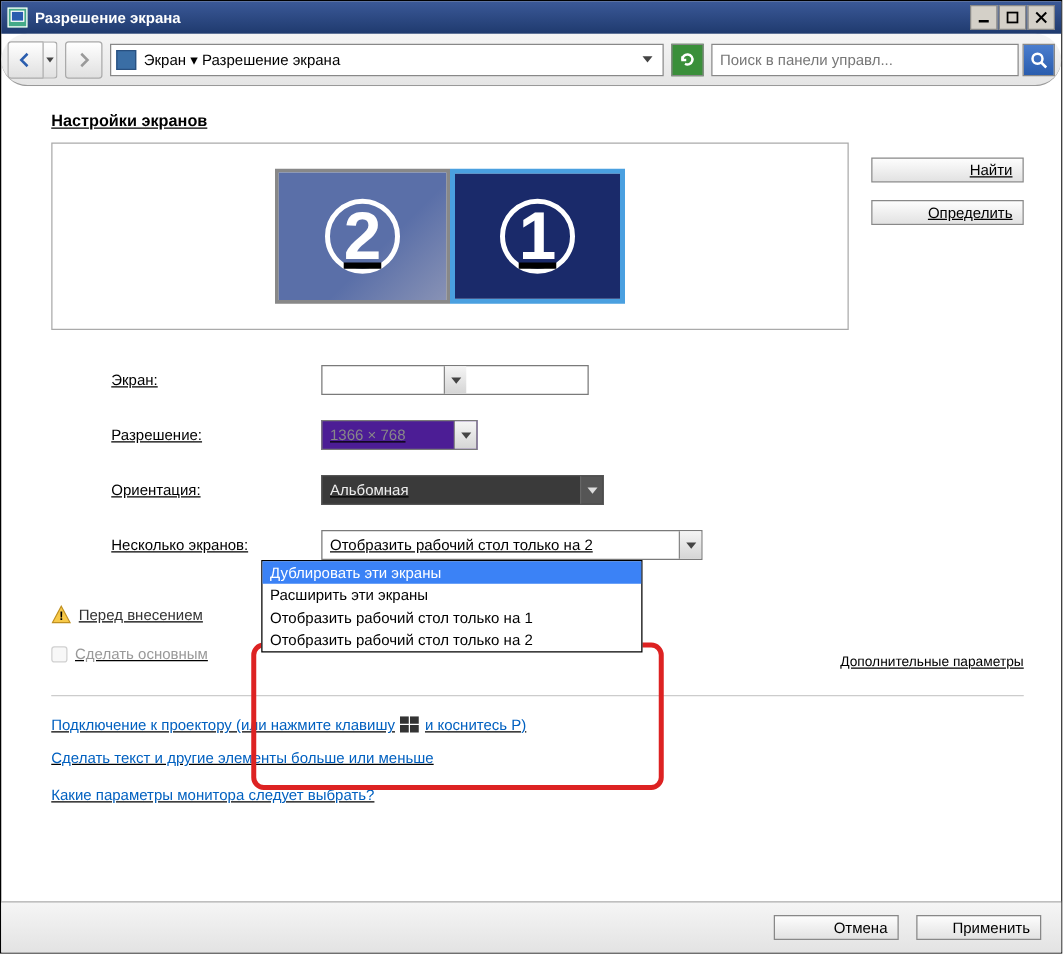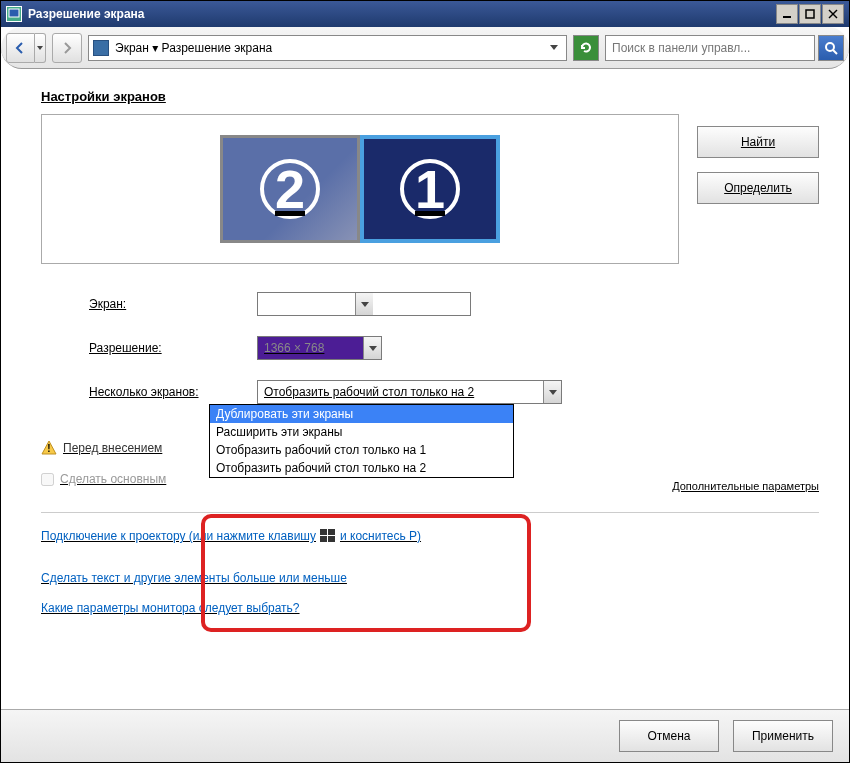--- a/index.html
+++ b/index.html
@@ -15,34 +15,34 @@
 .nav-btn { width: 30px; height: 30px; border: 1px solid #aaa; background: linear-gradient(to bottom, #fff, #e0e0e0); border-radius: 3px; display: flex; align-items: center; justify-content: center; cursor: pointer; }
 .nav-split { width: 40px; display: flex; }
 .nav-split .nav-btn { border-radius: 3px 0 0 3px; }
 .nav-split .nav-drop { width: 12px; border: 1px solid #aaa; border-left: none; background: linear-gradient(to bottom, #fff, #e0e0e0); border-radius: 0 3px 3px 0; display: flex; align-items: center; justify-content: center; }
 .addrbar { flex: 1; display: flex; align-items: center; background: #fff; border: 1px solid #888; height: 26px; padding: 0 4px; }
 .addrbar .bc-icon { width: 16px; height: 16px; background: #3a6ea5; border: 1px solid #285080; margin-right: 6px; }
 .addrbar .bc-text { flex: 1; }
 .addrbar .addr-drop { width: 16px; display:flex; justify-content:center; }
 .refresh-btn { width: 26px; height: 26px; border: 1px solid #888; background: #3a8f3a; color: #fff; display: flex; align-items: center; justify-content: center; font-weight: bold; cursor: pointer; }
 .searchrow { display: flex; align-items: center; gap: 3px; }
-.searchbox { width: 210px; height: 26px; border: 1px solid #888; background: #fff; padding: 0 6px; color: #777; display: flex; align-items: center; overflow: hidden; white-space: nowrap; }
+.searchbox { width: 246px; height: 26px; border: 1px solid #888; background: #fff; padding: 0 6px; color: #777; display: flex; align-items: center; overflow: hidden; white-space: nowrap; }
 .searchgo { width: 26px; height: 26px; border: 1px solid #888; background: linear-gradient(to bottom, #4a7dce, #2a5dae); display: flex; align-items: center; justify-content: center; cursor: pointer; }
 .content { flex: 1; padding: 20px 30px 0 40px; overflow: hidden; position: relative; text-decoration: underline; }
 h2 { font-size: 13px; font-weight: bold; margin-bottom: 10px; }
 .preview-row { display: flex; gap: 0; margin-bottom: 28px; }
 .monitor-box { flex: 1; border: 1px solid #aaa; background: #fff; height: 150px; display: flex; align-items: center; justify-content: center; gap: 0; }
 .monitor { width: 140px; height: 108px; border: 3px solid #888; position: relative; display: flex; align-items: center; justify-content: center; }
 .monitor.selected { border: 4px solid #4aa0e0; }
 .monitor-inner { width: 100%; height: 100%; display: flex; align-items: center; justify-content: center; font-size: 54px; font-weight: bold; color: #fff; font-family: Arial; position: relative; }
 .monitor-2 .monitor-inner { background: linear-gradient(135deg, #5a6fa8 60%, #8892b5 100%); }
 .monitor-1 .monitor-inner { background: #1a2a6a; }
 .num-circle { width: 60px; height: 60px; border: 4px solid #fff; border-radius: 50%; display: flex; align-items: center; justify-content: center; line-height: 1; }
 .side-buttons { width: 140px; display: flex; flex-direction: column; gap: 14px; padding-left: 18px; padding-top: 12px; }
-.win-button { height: 32px; border: 1px solid #888; background: linear-gradient(to bottom, #fdfdfd, #e2e2e2); cursor: pointer; font-size: 12px; padding: 0 8px; min-width: 100px; text-align: center; }
+.win-button { height: 20px; border: 1px solid #888; background: linear-gradient(to bottom, #fdfdfd, #e2e2e2); cursor: pointer; font-size: 12px; padding: 0 8px; min-width: 100px; text-align: right; }
 .form-row { display: flex; align-items: center; margin-bottom: 20px; margin-left: 48px; }
 .form-label { width: 168px; }
 .combo { display: flex; align-items: center; border: 1px solid #7a7a7a; background: #fff; height: 24px; }
 .combo-text { flex: 1; padding: 0 6px; white-space: nowrap; overflow: hidden; }
 .combo-arrow { width: 18px; height: 100%; border-left: 1px solid #888; background: linear-gradient(to bottom, #f5f5f5, #d5d5d5); display: flex; align-items: center; justify-content: center; }
 .combo.disabled { background: #4c1d95; color: #888; }
 .combo.dark { background: #3a3a3a; color: #eee; border: 1px solid #555; }
 .combo.dark .combo-arrow { background: #555; border-left: 1px solid #666; }
 .combo.sm { width: 125px; }
 .combo.md { width: 214px; flex-direction: column; }
@@ -53,21 +53,21 @@
 .dropdown-item.sel { background: #3b82f6; color: #fff; }
 .multi-row { position: relative; margin-bottom: 16px; }
 .warn-row { display: flex; align-items: center; margin-bottom: 16px; gap: 6px; color: #333; }
 .warn-icon { width: 16px; height: 16px; }
 .check-row { display: flex; align-items: center; gap: 6px; margin-bottom: 14px; }
 .check-row input { margin: 0; }
 .disabled-text { color: #999; }
 .adv-link { color: #000000; font-size: 11px; text-align: right; }
 .adv-row { display: flex; justify-content: space-between; align-items: center; margin-bottom: 12px; }
 .divider { border-top: 1px solid #ccc; margin: 6px 0 16px; }
-.link { color: #0060c0; cursor: pointer; margin-bottom: 28px; display: flex; align-items: center; gap: 4px; }
+.link { color: #0060c0; cursor: pointer; margin-bottom: 12px; display: flex; align-items: center; gap: 4px; }
 .link-plain { color: #0060c0; cursor: pointer; margin-bottom: 16px; }
 .winkey-icon { display: inline-flex; width: 16px; height: 14px; }
 .footer { background: linear-gradient(to bottom, #f5f5f5, #e3e3e3); border-top: 1px solid #aaa; padding: 10px 16px; display: flex; justify-content: flex-end; gap: 14px; }
 .tri-down { width: 0; height: 0; border-left: 4px solid transparent; border-right: 4px solid transparent; border-top: 5px solid #444; }
 .tri-down.sm { border-left-width: 3px; border-right-width: 3px; border-top-width: 4px; }
 .tri-down.white { border-top-color: #ddd; }
 </style>
 </head>
 <body>
 
@@ -175,20 +175,29 @@
     <div class="form-row">
       <div class="form-label">Разрешение:</div>
       <div class="combo sm disabled">
         <span class="combo-text">1366 × 768</span>
         <span class="combo-arrow">
             <span class="tri-down"></span>
           </span>
       </div>
     </div>
 
+    <div class="form-row">
+      <div class="form-label">Ориентация:</div>
+      <div class="combo lg dark">
+        <span class="combo-text">Альбомная</span>
+        <span class="combo-arrow">
+            <span class="tri-down white"></span>
+          </span>
+      </div>
+    </div>
 
     <div class="multi-row">
       <div class="form-row" style="margin-bottom:0;">
         <div class="form-label">Несколько экранов:</div>
         <div class="combo" style="width:305px;">
           <span class="combo-text">Отобразить рабочий стол только на 2</span>
           <span class="combo-arrow">
               <span class="tri-down"></span>
             </span>
         </div>

